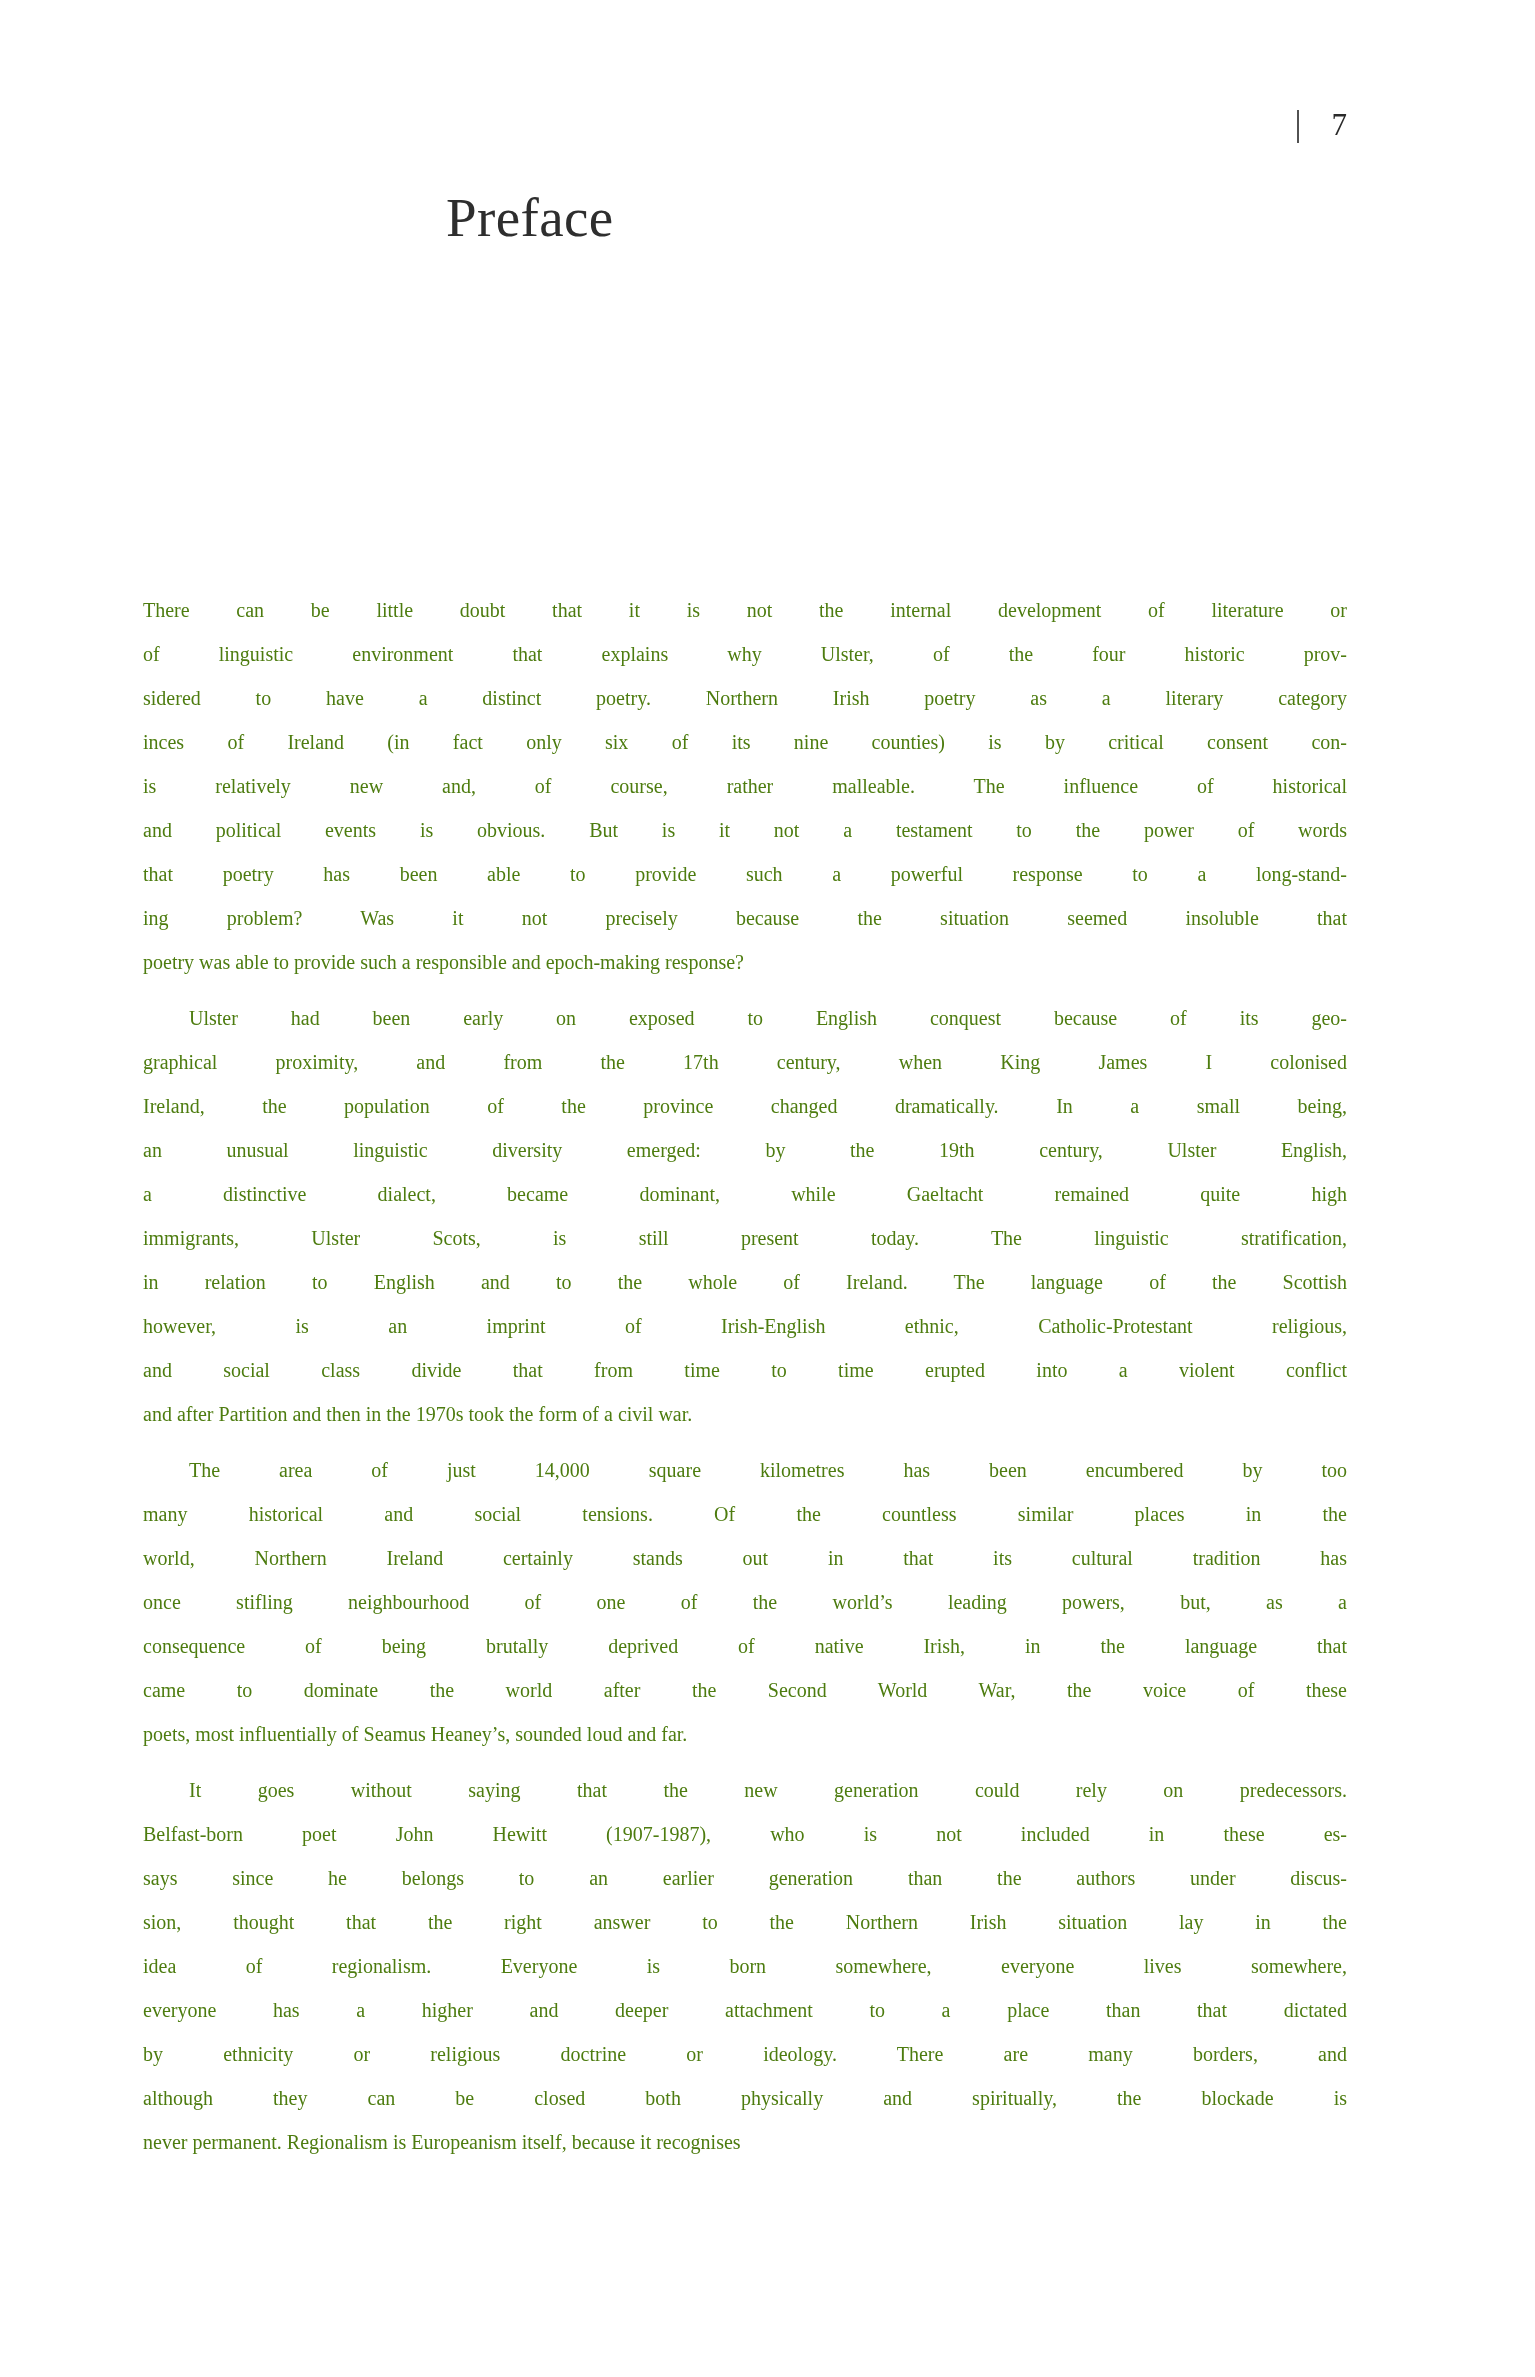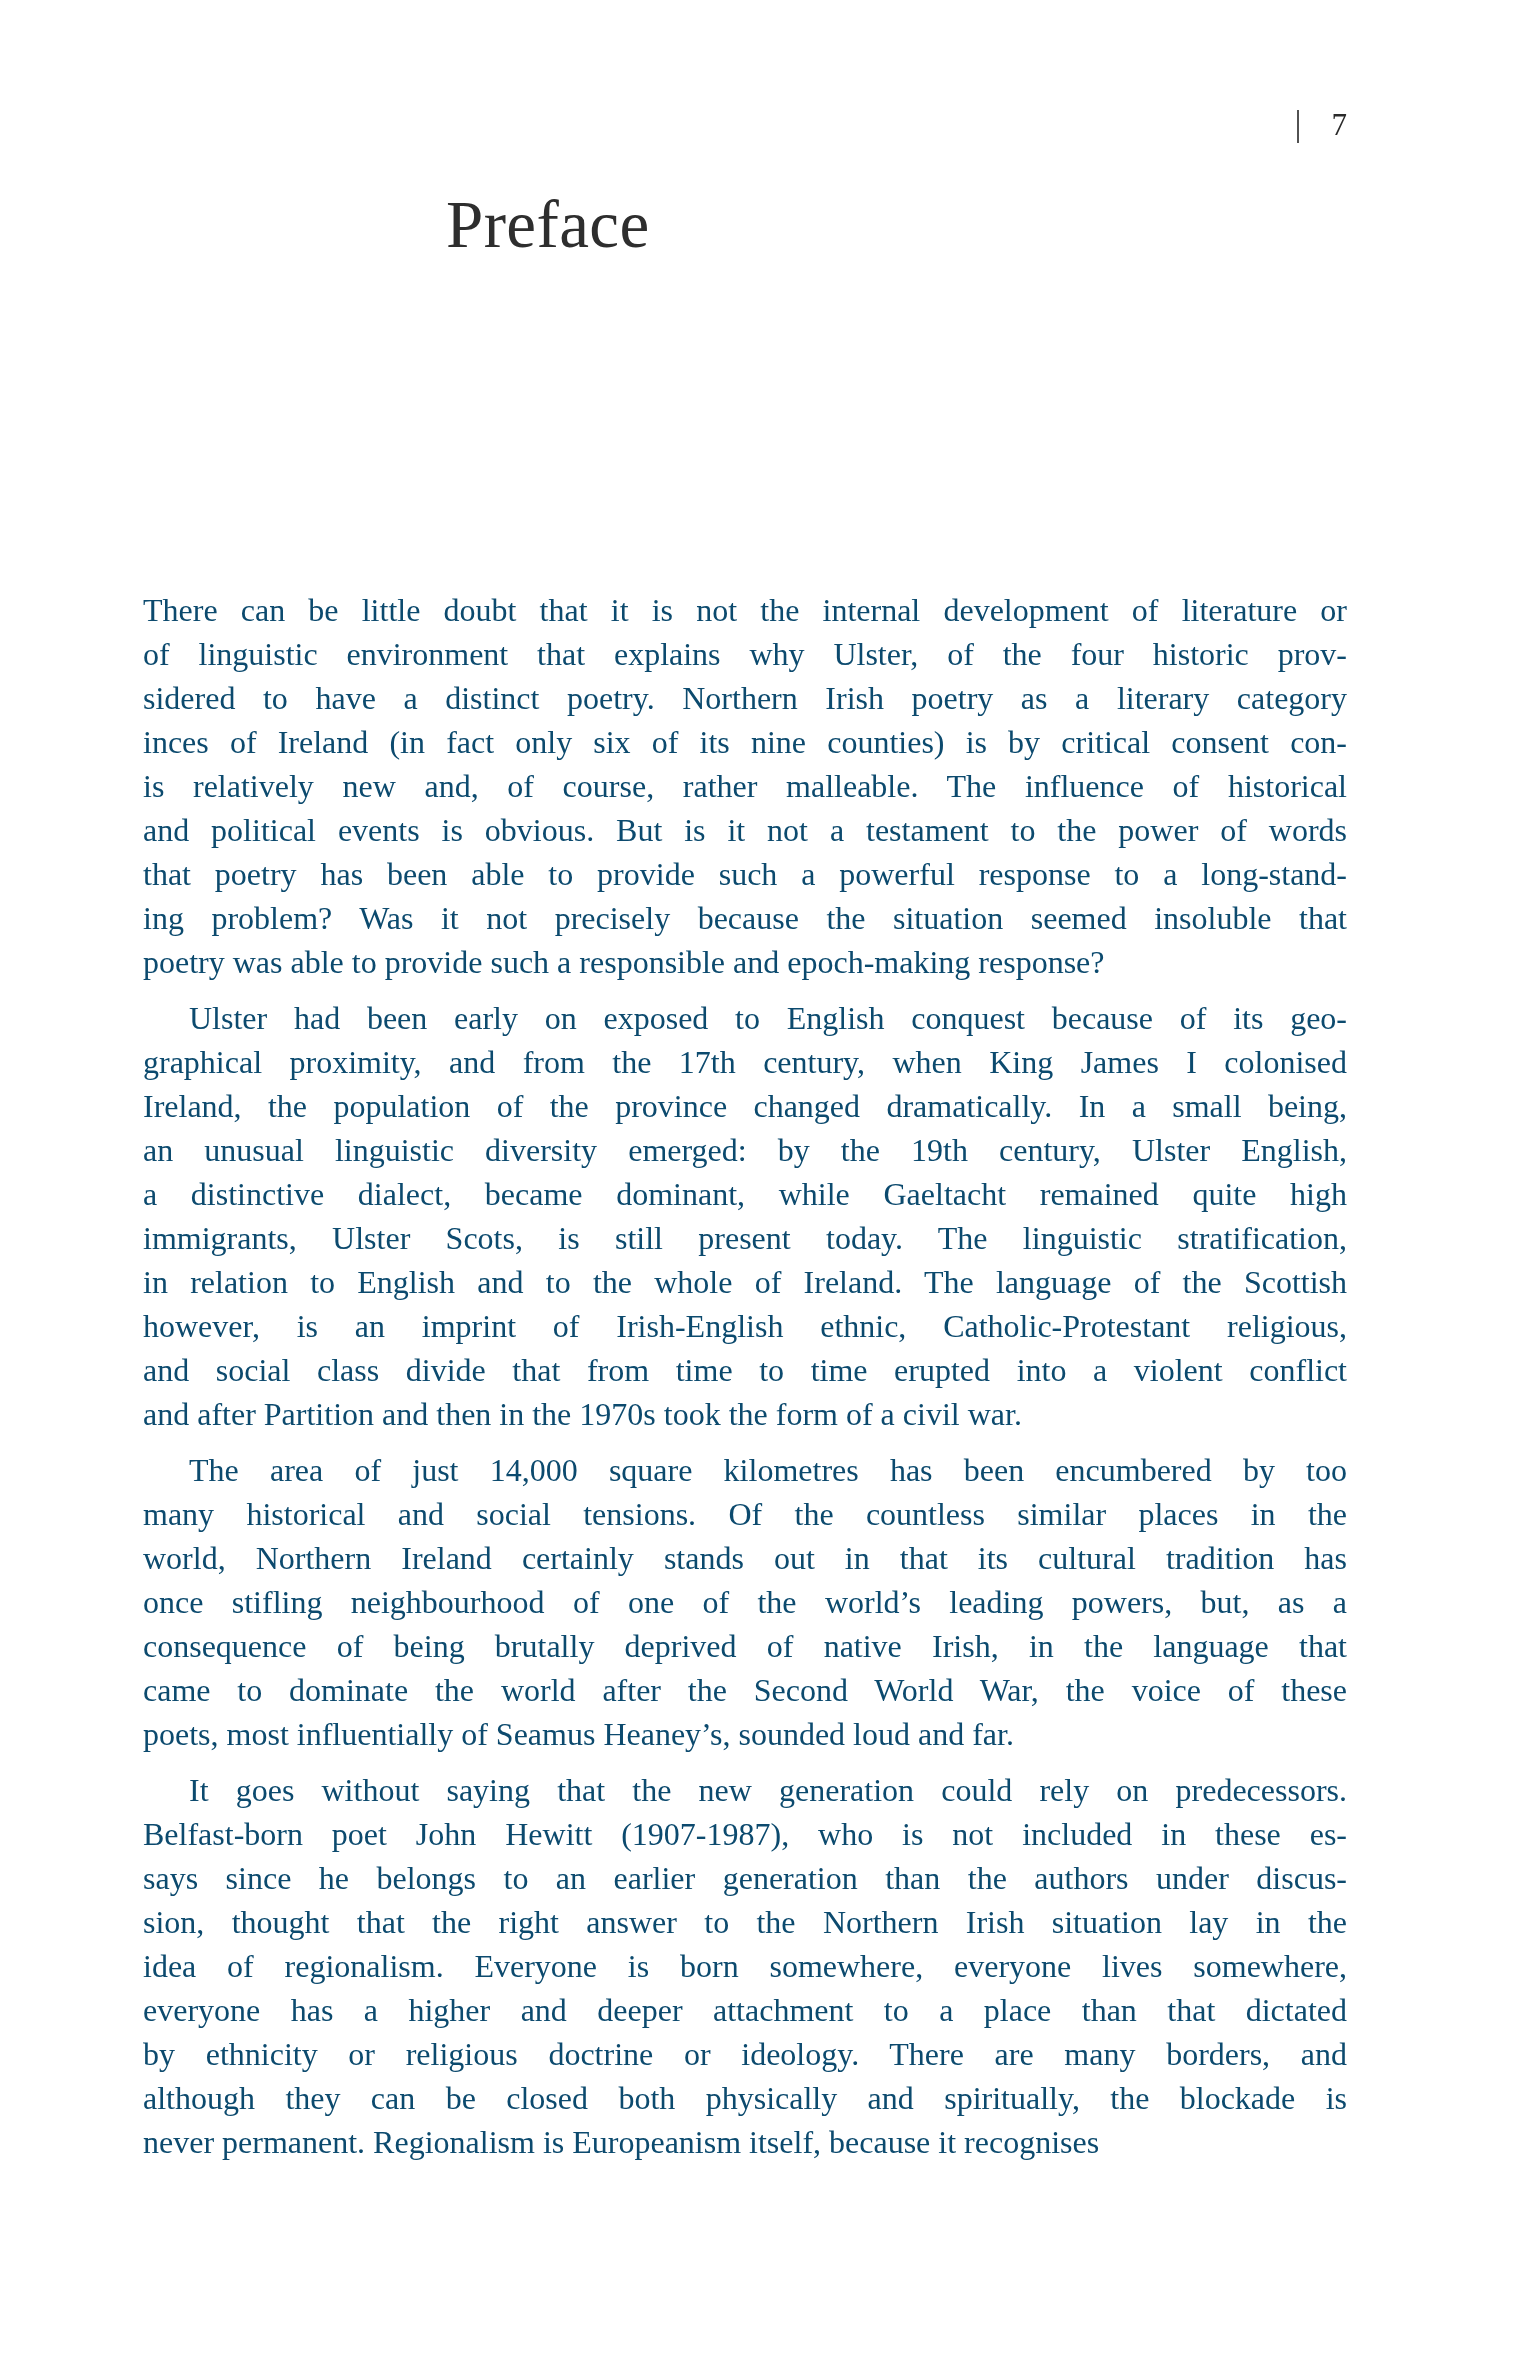--- a/index.html
+++ b/index.html
@@ -32,35 +32,35 @@
     font-weight: 300;
     line-height: 1;
   }
   .pagenum { font-size: 31px; }
 
   .title {
     position: absolute;
     top: 188px;
     left: 446px;
     margin: 0;
-    font-size: 67px;
+    font-size: 55px;
     font-weight: 400;
     letter-spacing: 0.4px;
     line-height: 1.1;
     color: #2e2e2e;
   }
 
   .body-text {
     position: absolute;
     top: 588px;
     left: 143px;
     width: 1204px;
-    font-size: 32px;
+    font-size: 20px;
     line-height: 44px;
-    color: #0c4a6e;
+    color: #4d7c0f;
   }
   .para { margin: 0; padding: 0; }
   .line {
     height: 44px;
     text-align: justify;
     text-align-last: justify;
     text-justify: inter-word;
   }
   .line.last { text-align-last: left; }
   .para.indent .line.first { text-indent: 46px; margin-top: 12px; }

